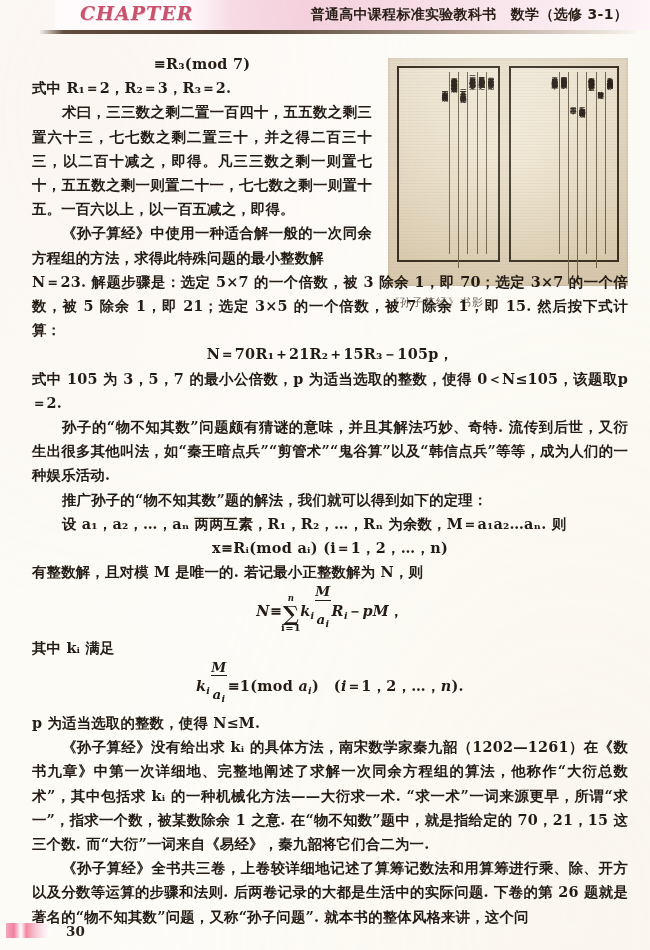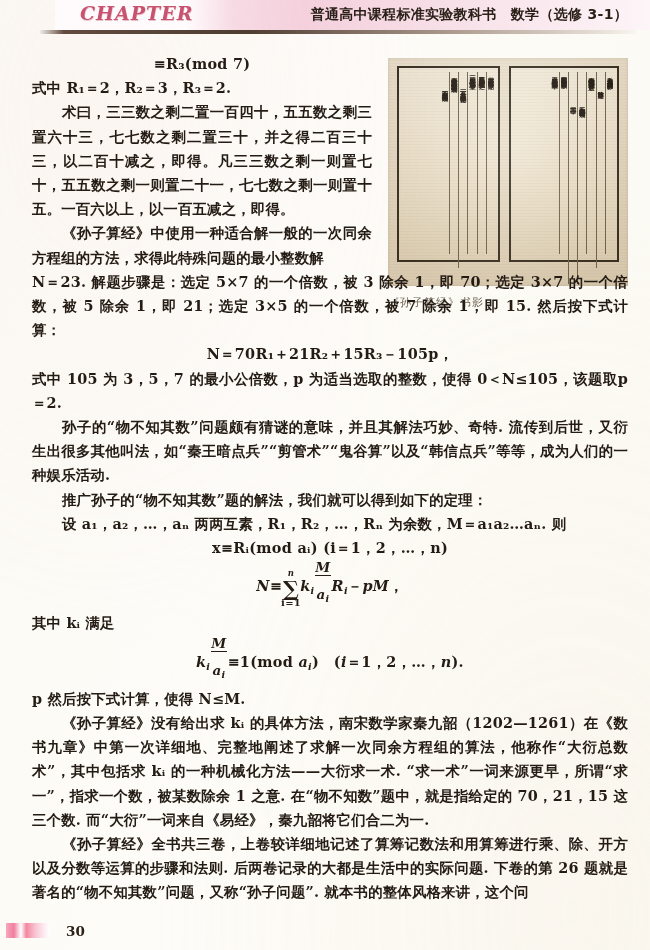--- a/index.html
+++ b/index.html
@@ -340,36 +340,37 @@
     <div class="para full">式中 105 为 3，5，7 的最小公倍数，p 为适当选取的整数，使得 0＜N≤105，该题取p＝2.</div>
 
     <div class="para full indent2">孙子的“物不知其数”问题颇有猜谜的意味，并且其解法巧妙、奇特. 流传到后世，又衍生出很多其他叫法，如“秦王暗点兵”“剪管术”“鬼谷算”以及“韩信点兵”等等，成为人们的一种娱乐活动.</div>
 
     <div class="para full indent2">推广孙子的“物不知其数”题的解法，我们就可以得到如下的定理：</div>
 
     <div class="para full indent2">设 a₁，a₂，…，aₙ 两两互素，R₁，R₂，…，Rₙ 为余数，M＝a₁a₂…aₙ. 则</div>
 
     <div class="formula full">x≡Rᵢ(mod aᵢ) (i＝1，2，…，n)</div>
 
+    <div class="para full">有整数解，且对模 M 是唯一的. 若记最小正整数解为 N，则</div>
 
     <div class="formula full tall">
       <span>
         <i class="mv">N</i>≡<span class="sumop"><span class="lim-top">n</span>∑<span class="lim-bot">i=1</span></span><i class="mv">k</i><sub class="mi">i</sub><span class="frac"><span class="num"><i class="mv">M</i></span><span class="den"><i class="mv">a</i><sub class="mi">i</sub></span></span><i class="mv">R</i><sub class="mi">i</sub>－<i class="mv">pM</i>，
       </span>
     </div>
 
     <div class="para full">其中 kᵢ 满足</div>
 
     <div class="formula full tall">
       <span>
         <i class="mv">k</i><sub class="mi">i</sub><span class="frac"><span class="num"><i class="mv">M</i></span><span class="den"><i class="mv">a</i><sub class="mi">i</sub></span></span>≡1(mod <i class="mv">a</i><sub class="mi">i</sub>)　(<i class="mv">i</i>＝1，2，…，<i class="mv">n</i>).
       </span>
     </div>
 
-    <div class="para full">p 然后按下式计算，使得 N≤M.</div>
+    <div class="para full">p 为适当选取的整数，使得 N≤M.</div>
 
     <div class="para full indent2">《孙子算经》没有给出求 kᵢ 的具体方法，南宋数学家秦九韶（1202—1261）在《数书九章》中第一次详细地、完整地阐述了求解一次同余方程组的算法，他称作“大衍总数术”，其中包括求 kᵢ 的一种机械化方法——大衍求一术. “求一术”一词来源更早，所谓“求一”，指求一个数，被某数除余 1 之意. 在“物不知数”题中，就是指给定的 70，21，15 这三个数. 而“大衍”一词来自《易经》，秦九韶将它们合二为一.</div>
 
     <div class="para full indent2">《孙子算经》全书共三卷，上卷较详细地记述了算筹记数法和用算筹进行乘、除、开方以及分数等运算的步骤和法则. 后两卷记录的大都是生活中的实际问题. 下卷的第 26 题就是著名的“物不知其数”问题，又称“孙子问题”. 就本书的整体风格来讲，这个问</div>
   </div>
 
   <div class="footer">
     <div class="footer-bar"></div>
     <div class="footer-pageno">30</div>
   </div>

